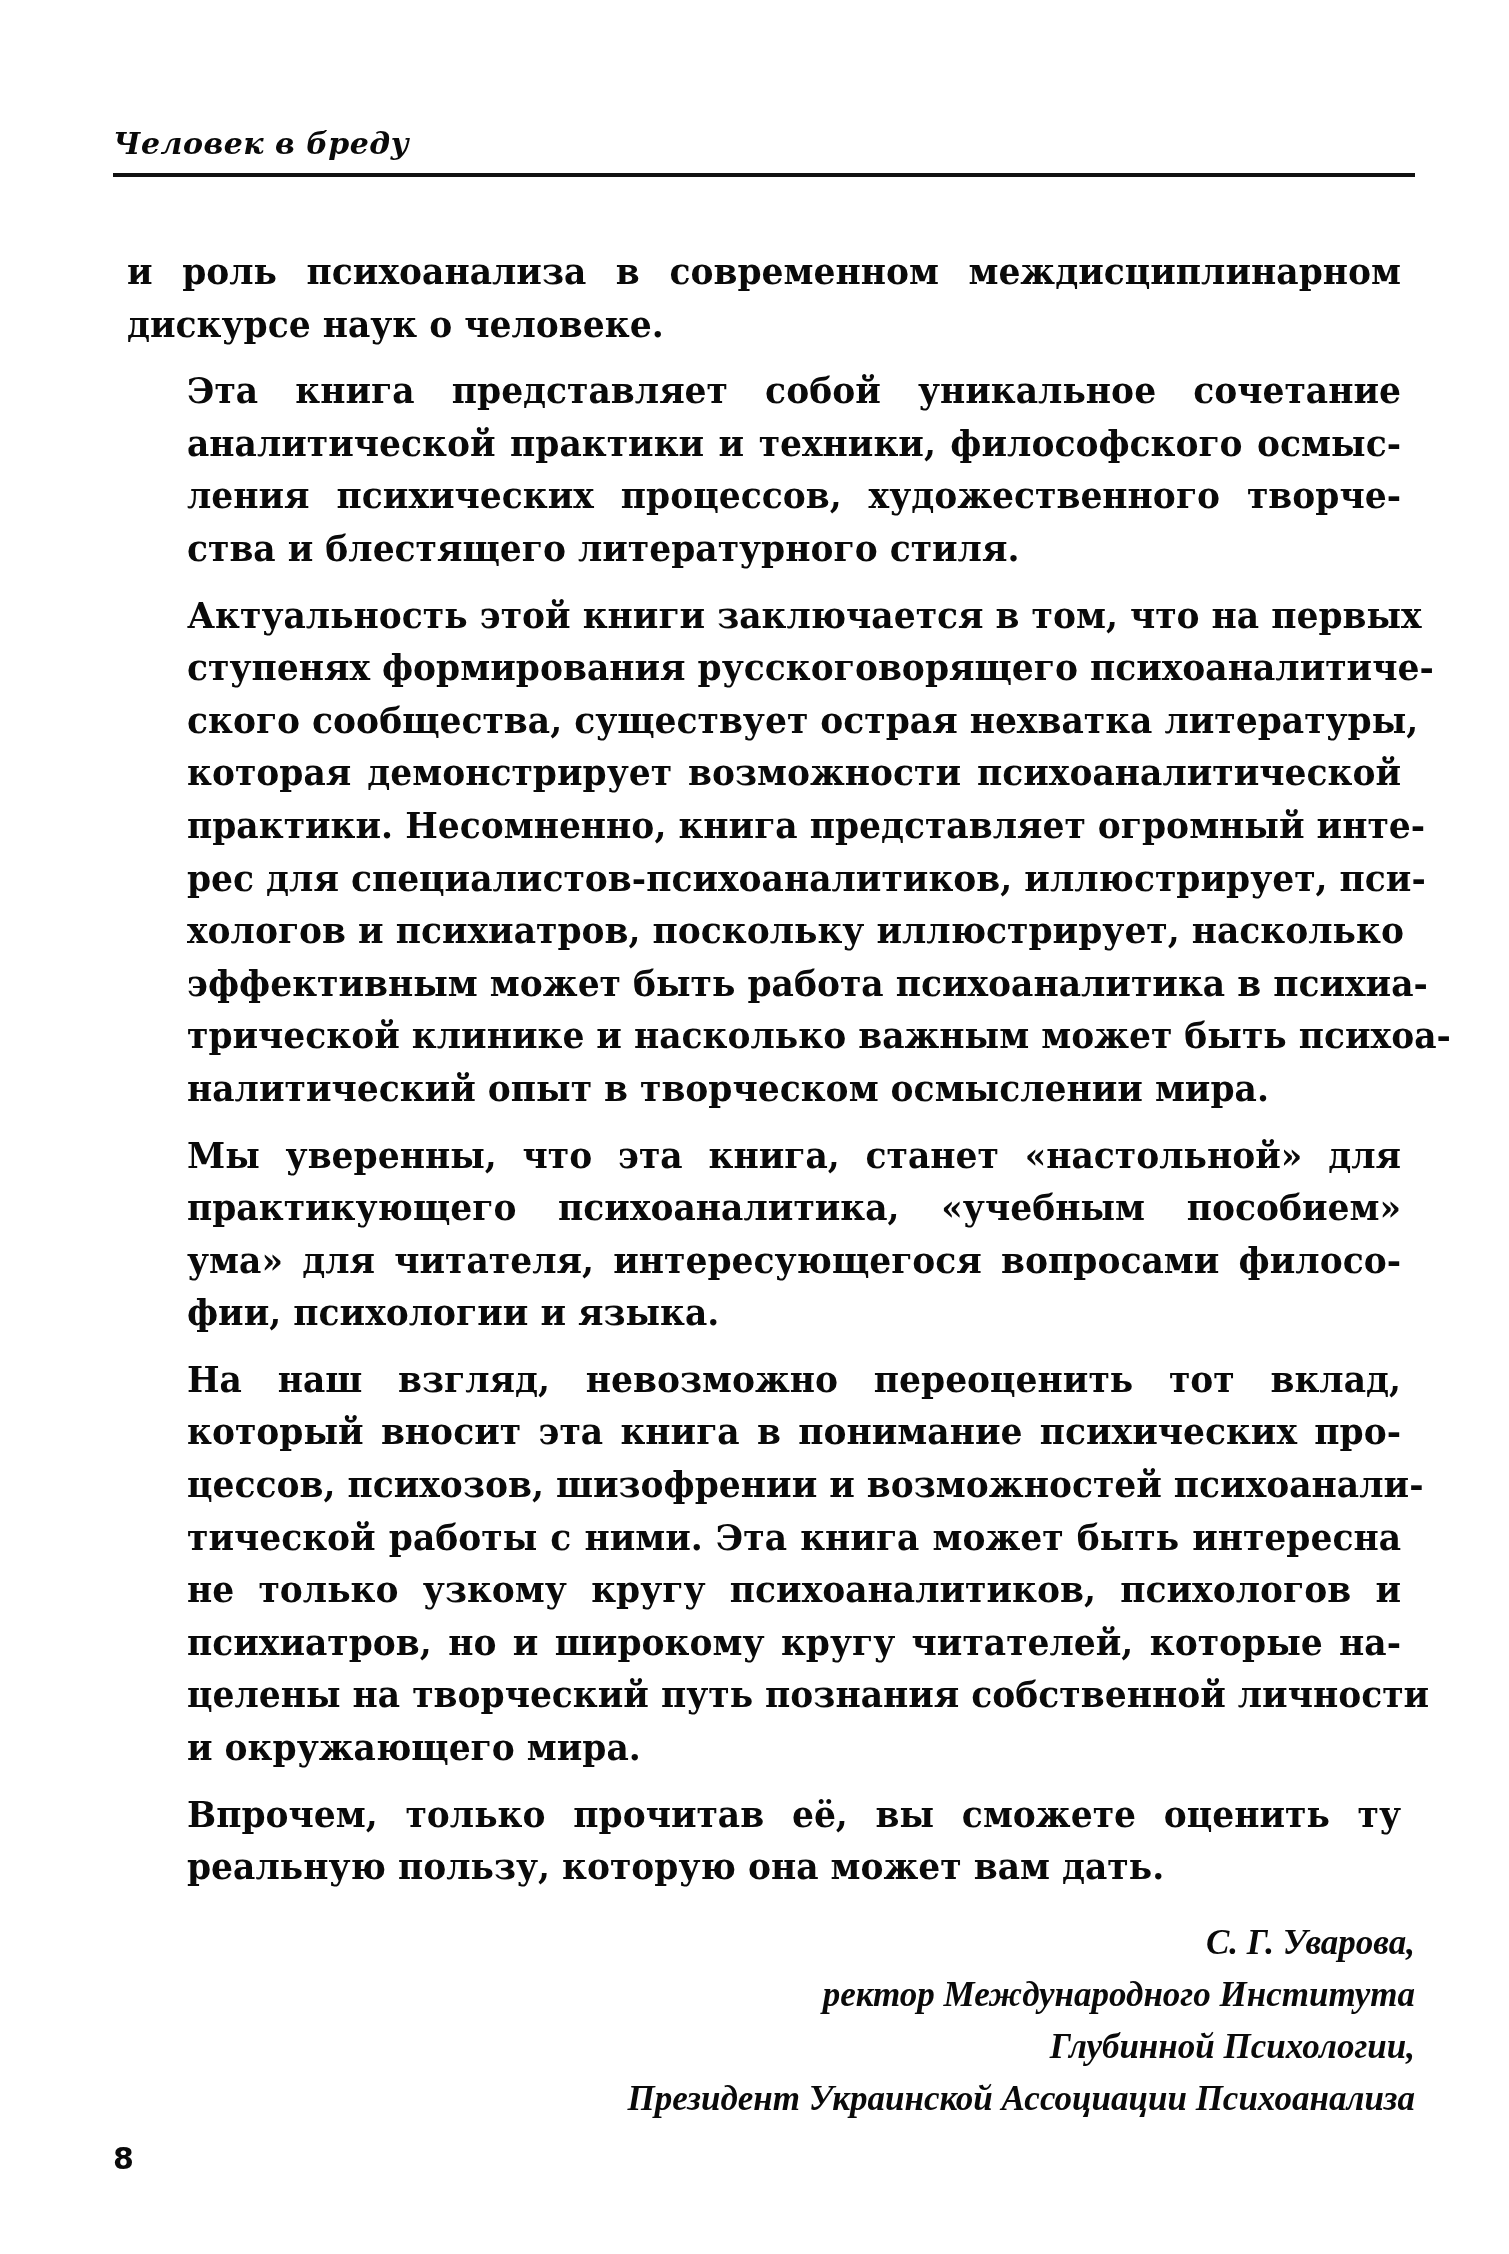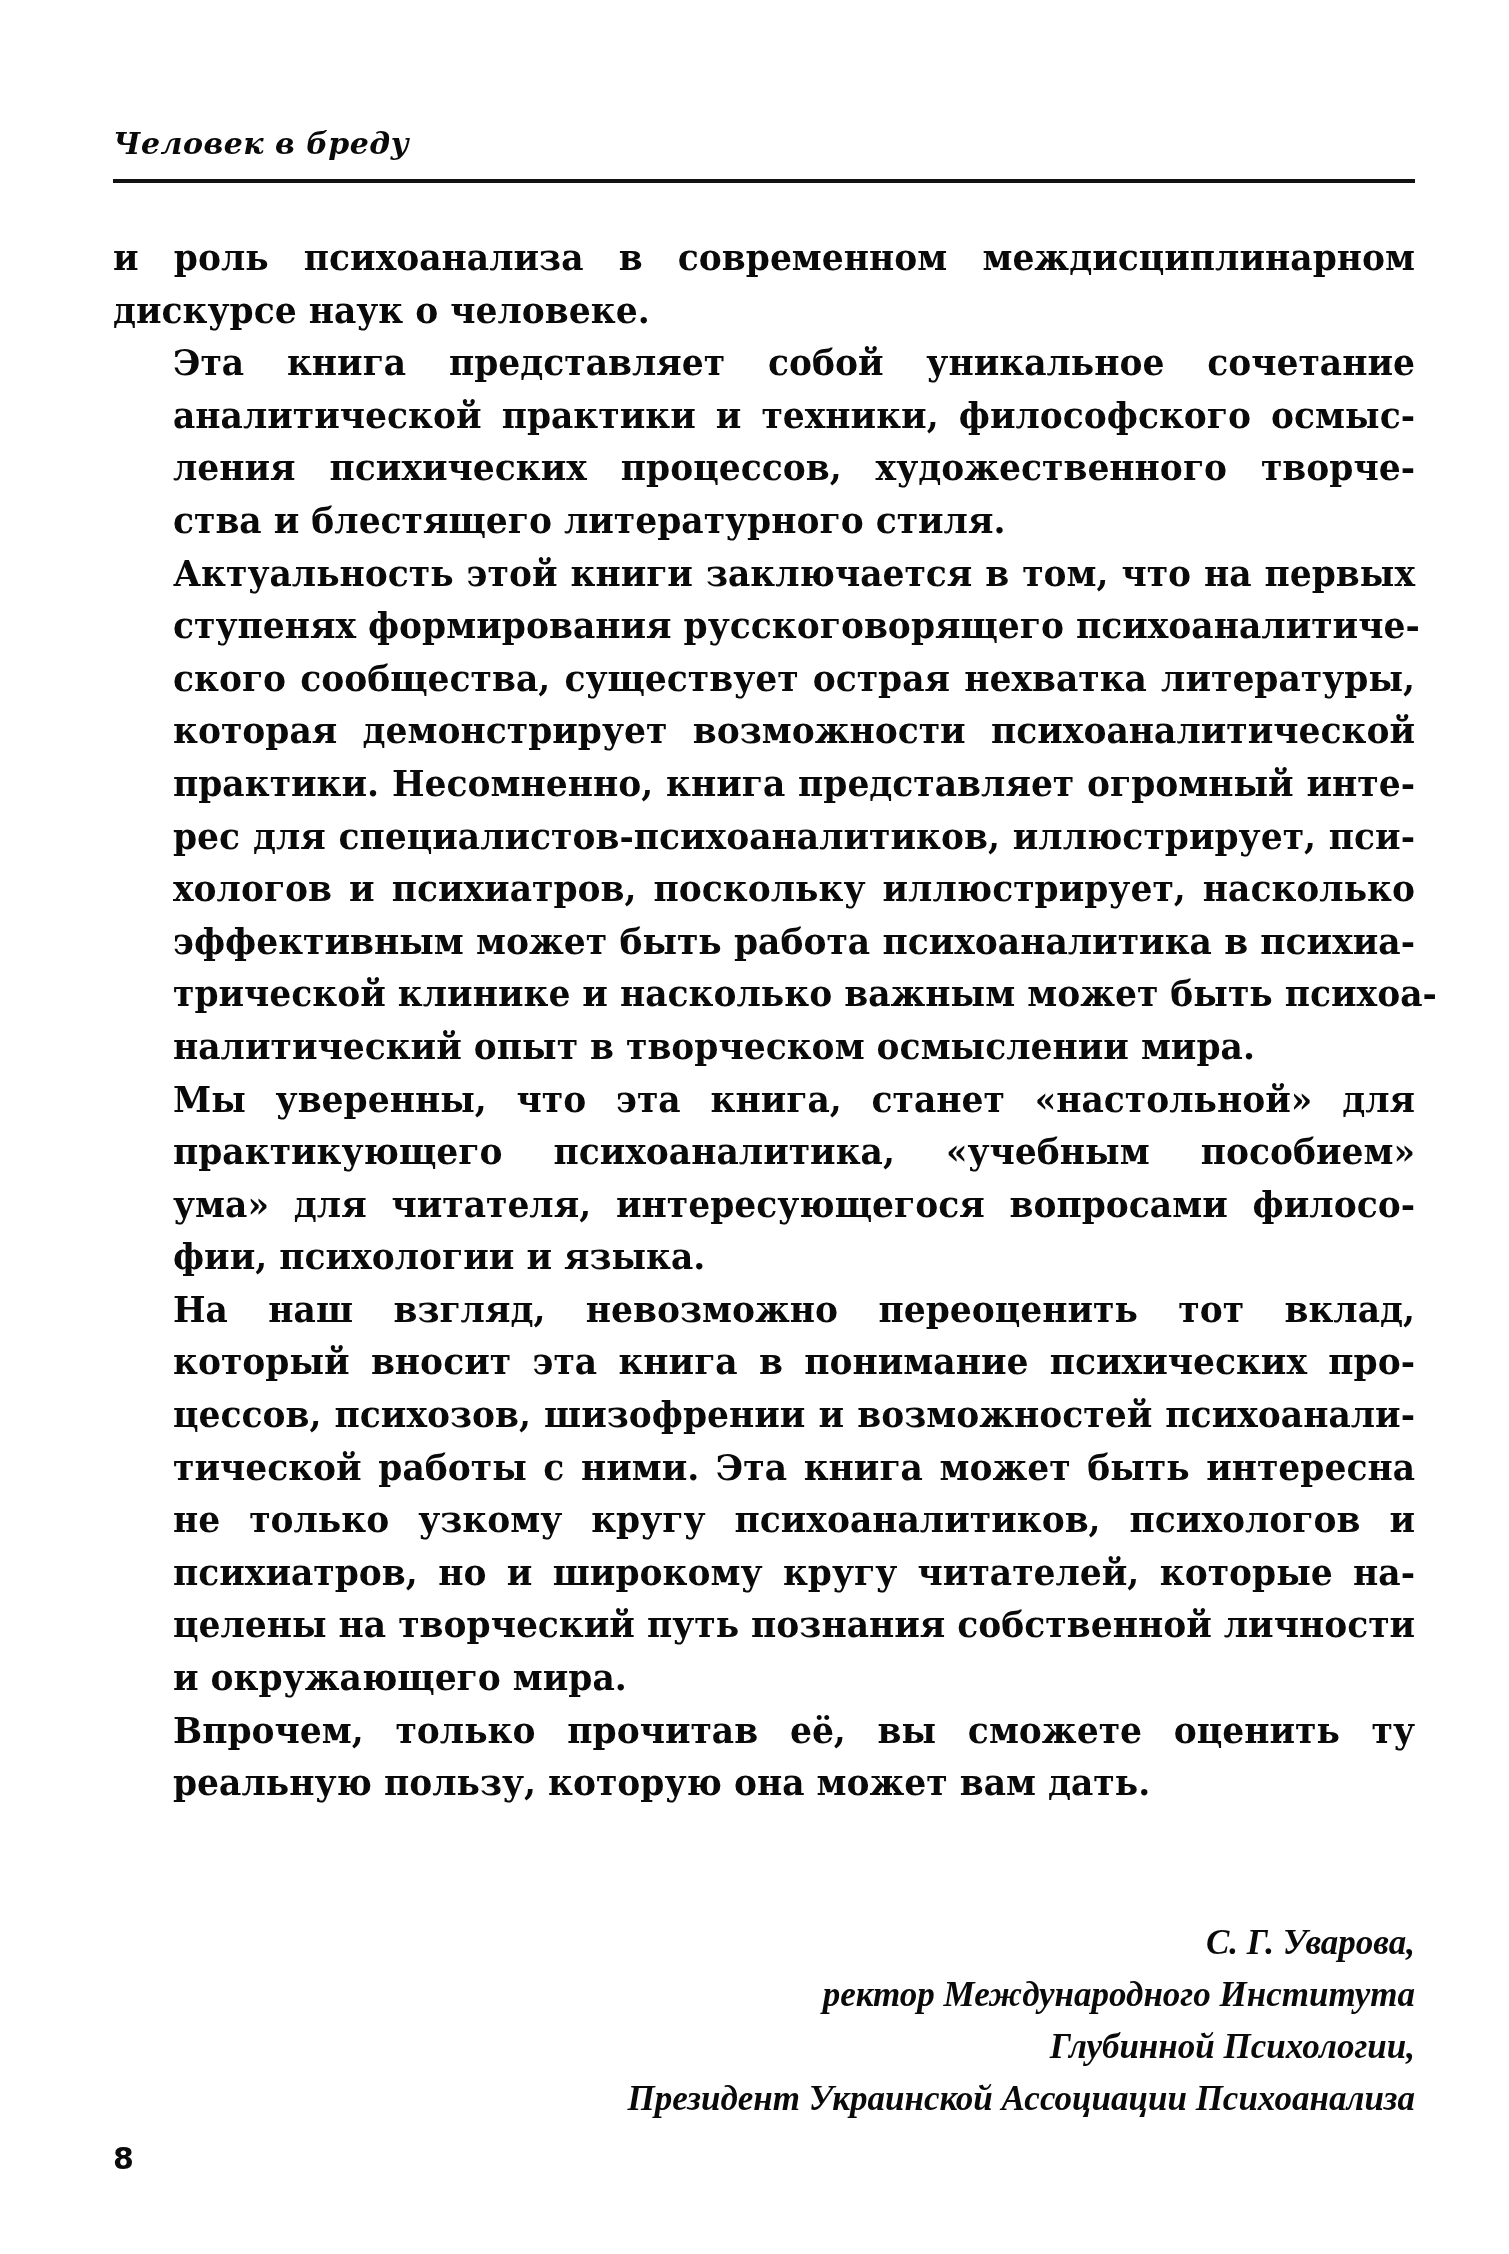--- a/index.html
+++ b/index.html
@@ -4,32 +4,32 @@
 <style>
   html, body { margin: 0; padding: 0; background: #ffffff; }
   body {
     width: 1509px; height: 2254px; position: relative; overflow: hidden;
     color: #0a0a0a;
     font-family: "DejaVu Serif", "Liberation Serif", serif;
   }
   .running-head {
     position: absolute; left: 113px; top: 124px; width: 1302px;
     border-bottom: 4px solid #111;
-    padding-bottom: 15px;
+    padding-bottom: 9px;
   }
   .running-head-title {
     font-family: "DejaVu Serif", "Liberation Serif", serif;
     font-style: italic; font-weight: bold;
     font-size: 30px; line-height: 40px; letter-spacing: 0.5px;
   }
   .body-text {
     position: absolute; left: 113px; top: 232px; width: 1302px;
   }
   .para {
-    margin: 0;
+    margin: 14px;
     font-weight: bold;
     font-size: 34.5px;
     line-height: 52.6px;
     text-align: justify;
     text-align-last: left;
     hyphens: manual;
   }
   .para.indent { text-indent: 60px; }
   .line { display: block; text-align: justify; text-align-last: justify; white-space: nowrap; }
   .line.last { text-align-last: left; }

